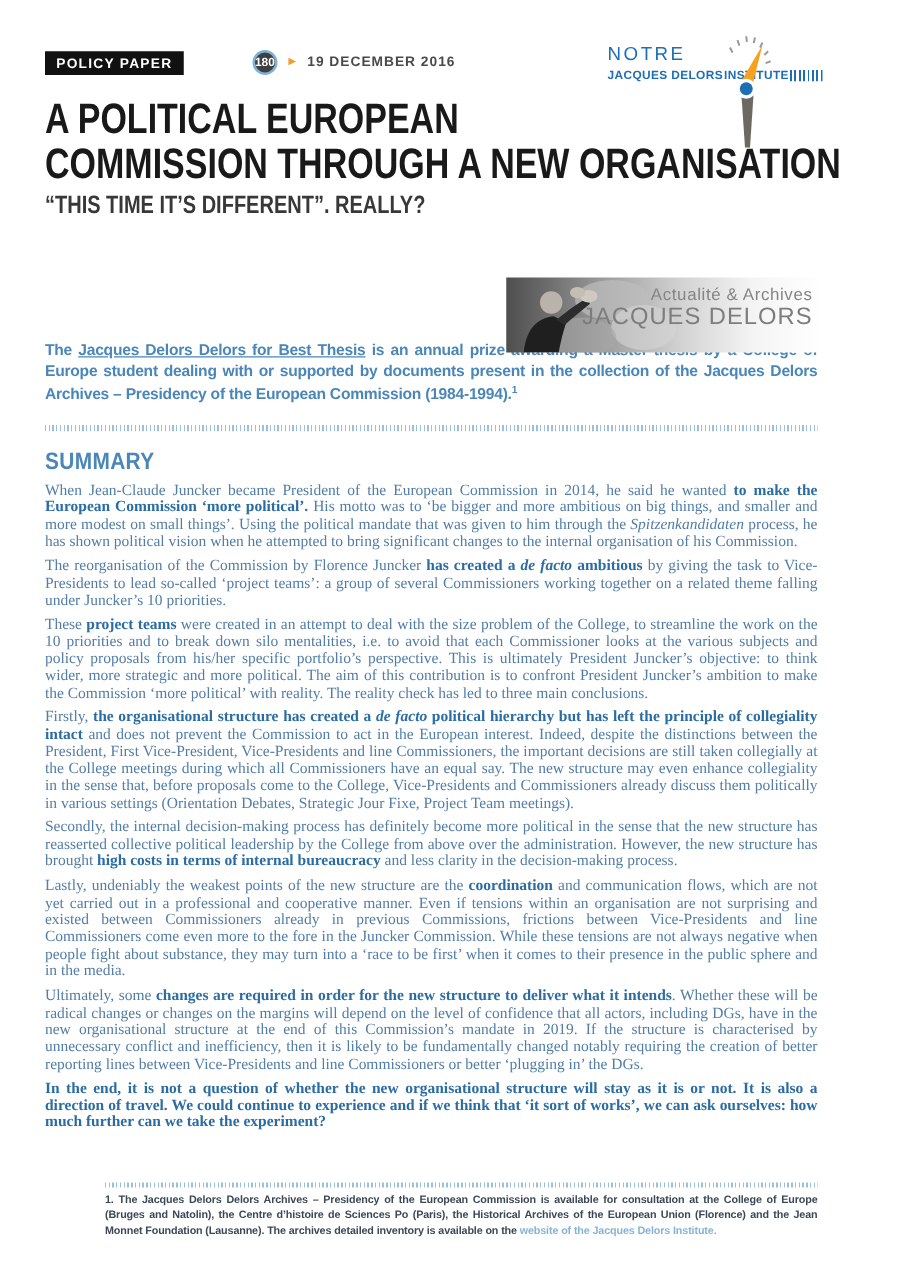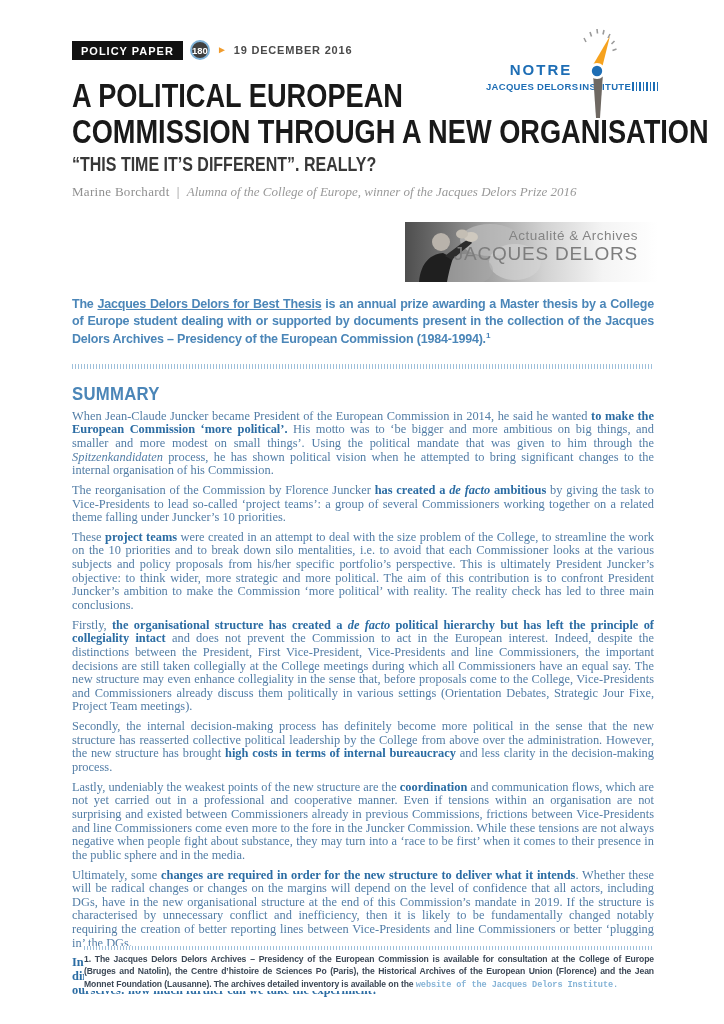--- a/index.html
+++ b/index.html
@@ -14,38 +14,38 @@
   html,body{width:724px;height:1024px;}
   body{
     background:#fff;
     font-family:"Liberation Sans",sans-serif;
     position:relative;
     overflow:hidden;
   }
   .page{
     position:relative;
     width:724px;height:1024px;
-    padding:40px 70px 0 72px;
+    padding:40px 70px 0 36px;
   }
   
   .badge-row{display:flex;align-items:center;gap:7px;height:20px;}
   .pp-badge{
     background:#111;color:#fff;font-weight:bold;font-size:11px;
     letter-spacing:1px;padding:3px 9px 2px;line-height:14px;
   }
   .num-circle{
     width:20px;height:20px;border-radius:50%;background:#404040;border:2px solid #7fb2d8;
-    color:#fff;font-size:9.5px;font-weight:bold;display:flex;align-items:center;justify-content:center;
+    color:#fff;font-size:9.5px;font-weight:bold;display:flex;align-items:center;justify-content:center;margin-left:48px;
   }
   .date-arrow{color:var(--orange);font-size:10px;line-height:10px;}
   .date-text{color:#4a4a4a;font-weight:bold;font-size:11px;letter-spacing:0.8px;}
   
   .logo{position:absolute;top:36px;right:66px;width:172px;height:72px;}
-  .logo-notre{color:var(--logoblue);font-weight:bold;font-size:15px;letter-spacing:2px;
-    text-align:center;padding-right:62px;line-height:16px;margin-top:26px;}
+  .logo-notre{color:var(--logoblue);font-weight:normal;font-size:15px;letter-spacing:2px;
+    text-align:left;padding-right:62px;line-height:16px;}
   .logo-europe{color:var(--logoblue);font-weight:bold;font-size:27px;letter-spacing:0.5px;
     display:flex;justify-content:flex-end;line-height:26px;}
   .dot-gap{width:24px;}
   .logo-tagline{display:flex;justify-content:space-between;align-items:center;
     color:var(--logoblue);font-weight:bold;font-size:9.5px;letter-spacing:0.3px;margin-top:3px;}
   .logo-bars{width:26px;height:9px;
     background:repeating-linear-gradient(90deg,var(--logoblue) 0 1.5px,transparent 1.5px 3.5px);}
   .compass{position:absolute;top:-14px;right:40px;width:42px;height:104px;pointer-events:none;}
   
   .title{
@@ -60,21 +60,21 @@
   .author .name{letter-spacing:0.3px;}
   .author .sep{margin:0 4px;color:#8f8f8f;}
   .author .affil{font-style:italic;color:#999;}
   
   .photo{
     position:absolute;top:222px;right:66px;width:253px;height:60px;overflow:hidden;
     background:linear-gradient(90deg,#4e4e4e 0%,#6f6f6f 14%,#9f9f9f 32%,#d2d2d2 55%,#f4f4f4 78%,#fff 100%);
   }
   .photo svg{position:absolute;left:0;top:0;filter:blur(0.6px);}
   .photo-text{
-    position:absolute;right:20px;top:7px;text-align:right;color:#848484;line-height:1.1;
+    position:absolute;right:8px;top:7px;text-align:right;color:#848484;line-height:1.1;
   }
   .photo-line1{font-size:13.5px;letter-spacing:0.5px;}
   .photo-line2{font-size:19px;letter-spacing:0.8px;color:#7d7d7d;}
   
   .intro{
     margin-top:96px;color:var(--blue);font-size:12.5px;font-weight:600;letter-spacing:-0.2px;
     line-height:1.38;text-align:justify;
   }
   .u{text-decoration:underline;cursor:pointer;}
   sup{font-size:0.65em;}
@@ -98,21 +98,21 @@
   .i{font-style:italic;}
   
   .footer{
     position:absolute;left:84px;right:70px;top:946px;background:#fff;padding-top:0;
   }
   .footer .dotted-rule{margin-top:0;height:4px;}
   .footnote{
     margin-top:3px;color:#3c4856;font-weight:bold;font-size:8.6px;letter-spacing:-0.1px;
     line-height:1.45;text-align:justify;
   }
-  .lnk{color:#85b3d6;cursor:pointer;font-weight:bold;font-family:Liberation Mono, monospace;}
+  .lnk{color:#85b3d6;cursor:pointer;font-weight:bold;}
   .page-indicator{
     margin-top:5px;display:flex;align-items:center;justify-content:center;gap:8px;
   }
   .page-dash{width:13px;height:3px;background:#e2a83f;}
   .page-num{color:#4a4a4a;font-weight:bold;font-size:11px;letter-spacing:1px;}
 </style>
 </head>
 <body>
 
 <div class="page">
@@ -147,25 +147,20 @@
       <circle cx="21" cy="49" r="5.2" fill="#1e6eb5"></circle>
     </svg>
   </div>
 
   <div class="title">
     <div>A POLITICAL EUROPEAN</div>
     <div>COMMISSION THROUGH A NEW ORGANISATION</div>
   </div>
   <div class="subtitle">“THIS TIME IT’S DIFFERENT”. REALLY?</div>
 
-  <div class="author">
-    <span class="name">Marine Borchardt</span>
-    <span class="sep">|</span>
-    <span class="affil">Alumna of the College of Europe, winner of the Jacques Delors Prize 2016</span>
-  </div>
 
   <div class="photo">
     <svg width="140" height="60" viewBox="0 0 140 60" xmlns="http://www.w3.org/2000/svg">
       <ellipse cx="85" cy="18" rx="30" ry="16" fill="#bdbdbd" opacity="0.7"></ellipse>
       <ellipse cx="110" cy="40" rx="26" ry="18" fill="#d6d6d6" opacity="0.6"></ellipse>
       <ellipse cx="60" cy="48" rx="28" ry="16" fill="#a8a8a8" opacity="0.6"></ellipse>
       <circle cx="36" cy="20" r="9" fill="#b9b3ab"></circle>
       <path d="M 14,60 C 16,40 26,32 38,31 L 48,36 C 44,48 42,60 42,60 Z" fill="#1f1f1f"></path>
       <path d="M 40,34 C 50,26 58,20 64,17 L 67,21 C 60,27 52,33 47,38 Z" fill="#2c2c2c"></path>
       <ellipse cx="66" cy="15" rx="7" ry="5" fill="#cfc9bf"></ellipse>

